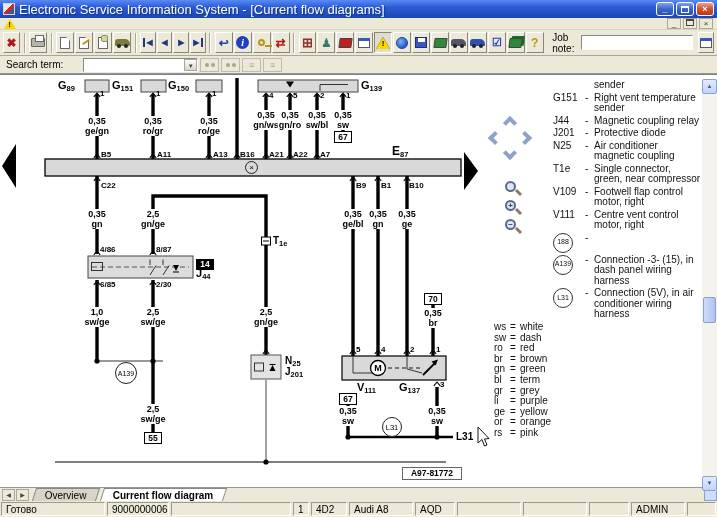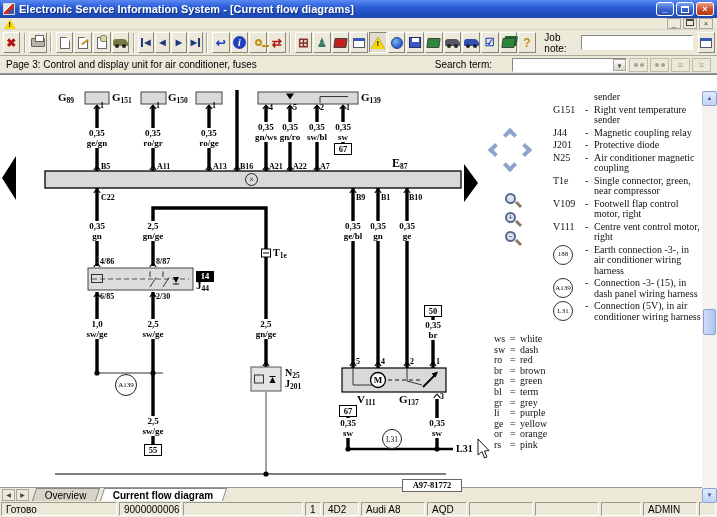--- a/index.html
+++ b/index.html
@@ -5,21 +5,21 @@
   * { box-sizing: border-box; margin: 0; padding: 0; }
   html,body { width:717px; height:517px; overflow:hidden; }
   body { font-family:"Liberation Sans", sans-serif; background:#ece9d8; }
   #window { position:relative; width:717px; height:517px; background:#ece9d8; }
 
   
   .titlebar { height:18px; background:linear-gradient(180deg,#5a8af2 0%,#2a5cd8 40%,#1c46b0 100%);
     display:flex; align-items:center; padding:0 3px; color:#fff; }
   .app-icon { width:12px; height:12px; margin-right:4px; border:1px solid #d8d8d8;
     background:linear-gradient(135deg,#e8e8e8 45%,#c03028 45%, #c03028 70%, #3858a8 70%); }
-  .title-text { font-size:11px; font-weight:bold; text-shadow:1px 1px 1px #10307a; flex:1;
+  .title-text { font-size:13px; font-weight:normal; text-shadow:1px 1px 1px #10307a; flex:1;
     white-space:nowrap; overflow:hidden; }
   .winbtn { width:18px; height:14px; margin-left:2px; border:1px solid #fff; border-radius:3px;
     font-size:9px; font-weight:bold; color:#fff; display:flex; align-items:center; justify-content:center;
     background:linear-gradient(180deg,#7da2ef 0%,#3a66cf 50%,#2a50b0 100%); line-height:8px; }
   .winbtn.close { background:linear-gradient(180deg,#f0a088 0%,#d4502e 50%,#b03a1c 100%); }
   .restore-glyph { width:8px; height:7px; border:1px solid #fff; border-top-width:2px; display:inline-block; }
 
   
   .menubar { height:12px; display:flex; align-items:center; padding:0 4px; font-size:10px; color:#000;
     border-bottom:1px solid #d8d4c8; }
@@ -64,42 +64,42 @@
   .ic-winicon { width:12px; height:10px; background:#fff; border:1px solid #556; border-top:3px solid #3858c0; }
   .ic-warn { width:0; height:0; border-left:7px solid transparent; border-right:7px solid transparent;
     border-bottom:12px solid #f8d800; position:relative; filter:drop-shadow(0 0 0.5px #000); }
   .ic-warn i { position:absolute; left:-1.5px; top:2px; font-style:normal; font-size:8px; font-weight:bold; color:#000; }
   .ic-key { width:7px; height:7px; border:2px solid #c09018; border-radius:50%; position:relative; }
   .ic-key:after { content:""; position:absolute; left:5px; top:4px; width:7px; height:2px; background:#c09018; }
   .navglyph { font-size:8px; color:#203880; font-weight:bold; }
   .firstlast { border-left:2px solid #203880; padding-left:1px; }
   .lastbar { border-right:2px solid #203880; padding-right:1px; }
   .jobnote { display:flex; align-items:center; margin-left:8px; }
-  .jobnote label { font-size:10px; margin-right:8px; }
+  .jobnote label { font-size:10px; margin-right:0; }
   .jn-input { width:112px; height:15px; border:1px solid; border-color:#888 #fff #fff #888; background:#fff; font-size:10px; padding:0 2px; }
   .props-btn { margin-left:5px; }
 
   
   .pagebar { height:18px; display:flex; align-items:center; padding:0 6px; font-size:10px;
     border-bottom:1px solid #919b9c; background:#ece9d8; }
   .page-text { flex:1; }
   .search-wrap { display:flex; align-items:center; }
   .search-wrap label { margin-right:20px; }
   .combo { width:115px; height:14px; background:#fff; border:1px solid; border-color:#888 #fff #fff #888; display:flex; }
   .combo input { flex:1; border:none; outline:none; font-size:10px; min-width:0; background:transparent; }
   .combo-arrow { width:13px; background:linear-gradient(180deg,#fdfdfd,#d8d4c8); border:1px solid #aca899;
     font-size:6px; color:#444; text-align:center; line-height:12px; }
   .findbtn { width:19px; height:14px; margin-left:2px; border:1px solid #c0bcac; background:#ece9d8;
     color:#a8a494; display:flex; align-items:center; justify-content:center; }
   .binoc { width:4px; height:4px; border-radius:50%; background:#a8a494; box-shadow:6px 0 0 #a8a494; margin-right:6px; }
   .findbtn span { font-size:9px; }
 
   
   .content { position:relative; height:413px; background:#fff; border-top:1px solid #808080; }
-  #overlay { position:absolute; left:0; top:16px; width:717px; height:424px; pointer-events:none;font-family:Liberation Serif, serif; }
+  #overlay { position:absolute; left:0; top:4px; width:717px; height:424px; pointer-events:none; }
   #overlay > * { pointer-events:auto; }
   #diagram-svg { position:absolute; left:0; top:74px; }
 
   .comp { position:absolute; font-weight:bold; font-size:11px; color:#000; white-space:nowrap; }
   .comp sub, .comp .sub { font-size:7.5px; vertical-align:-2px; }
   .comp.sm { font-size:10px; }
   .comp.lg { font-size:12px; }
   .pin { position:absolute; font-weight:bold; font-size:8px; color:#000; white-space:nowrap; }
   .wlbl { position:absolute; transform:translateX(-50%); text-align:center; font-weight:bold;
     font-size:9px; line-height:10px; white-space:pre-line; background:#fff; padding:0 1px; color:#000; }
@@ -286,21 +286,20 @@
     <div class="jobnote">
       <label>Job note:</label>
       <input class="jn-input" value="" style="">
       <div class="tbtn props-btn">
           <span class="ic ic-winicon"></span>
         </div>
     </div>
   </div>
 
   <div class="pagebar">
-    <div class="page-text">Page 3: Control and display unit for air conditioner, fuses</div>
     <div class="search-wrap">
       <label>Search term:</label>
       <div class="combo">
         <input value="" style="">
         <div class="combo-arrow">▼</div>
       </div>
       <div class="findbtn">
           <span class="binoc"></span>
         </div>
       <div class="findbtn">
@@ -450,21 +449,21 @@
     <div class="comp sm" style="left:285px;top:362px"><span>J</span><sub>201</sub></div>
     <div class="comp" style="left:357px;top:377px"><span>V</span><sub>111</sub></div>
     <div class="comp" style="left:399px;top:377px"><span>G</span><sub>137</sub></div>
     <div class="comp sm" style="left:456px;top:427px">L31</div>
     <div class="circ" style="left:115px;top:358px;width:22px;height:22px">A139</div>
     <div class="circ" style="left:382px;top:413px;width:20px;height:20px;font-size:7.5px">L31</div>
     <div class="circ" style="left:245px;top:157px;width:13px;height:13px;font-size:8px;background:transparent">×</div>
     <div class="motor-m">M</div>
 
     <div class="termbox" style="left:334px;top:127px">67</div>
-    <div class="termbox" style="left:424px;top:289px">50</div>
+    <div class="termbox" style="left:424px;top:289px">70</div>
     <div class="termbox" style="left:339px;top:389px">67</div>
     <div class="termbox" style="left:144px;top:428px">55</div>
 
     <div class="pin" style="left:100px;top:85px">1</div>
     <div class="pin" style="left:156px;top:85px">1</div>
     <div class="pin" style="left:212px;top:85px">1</div>
     <div class="pin" style="left:269px;top:87px">4</div>
     <div class="pin" style="left:293px;top:87px">5</div>
     <div class="pin" style="left:320px;top:87px">2</div>
     <div class="pin" style="left:346px;top:87px">1</div>
@@ -591,21 +590,20 @@
         <span class="lg-desc">Footwell flap control motor, right</span>
       </div>
         <div class="legend-row">
         <span class="lg-code">V111</span>
         <span class="lg-dash">-</span>
         <span class="lg-desc">Centre vent control motor, right</span>
       </div>
         <div class="legend-row is-circle">
         <span class="lg-code">188</span>
         <span class="lg-dash">-</span>
-        <span class="lg-desc">Earth connection -3-, in air conditioner wiring harness</span>
       </div>
         <div class="legend-row is-circle">
         <span class="lg-code">A139</span>
         <span class="lg-dash">-</span>
         <span class="lg-desc">Connection -3- (15), in dash panel wiring harness</span>
       </div>
         <div class="legend-row is-circle">
         <span class="lg-code">L31</span>
         <span class="lg-dash">-</span>
         <span class="lg-desc">Connection (5V), in air conditioner wiring harness</span>
@@ -683,21 +681,21 @@
     <div class="tab">
         <span>Overview</span>
       </div>
     <div class="tab active">
         <span>Current flow diagram</span>
       </div>
     <div class="tab-corner"></div>
   </div>
 
   <div class="statusbar">
-    <div class="sb-cell" style="width:116px">Готово</div>
+    <div class="sb-cell" style="width:104px">Готово</div>
     <div class="sb-cell" style="width:62px">9000000006</div>
     <div class="sb-cell" style="width:120px"></div>
     <div class="sb-cell" style="width:16px">1</div>
     <div class="sb-cell" style="width:36px">4D2</div>
     <div class="sb-cell" style="width:64px">Audi A8</div>
     <div class="sb-cell" style="width:40px">AQD</div>
     <div class="sb-cell" style="width:64px"></div>
     <div class="sb-cell" style="width:64px"></div>
     <div class="sb-cell" style="width:40px"></div>
     <div class="sb-cell" style="width:54px">ADMIN</div>

